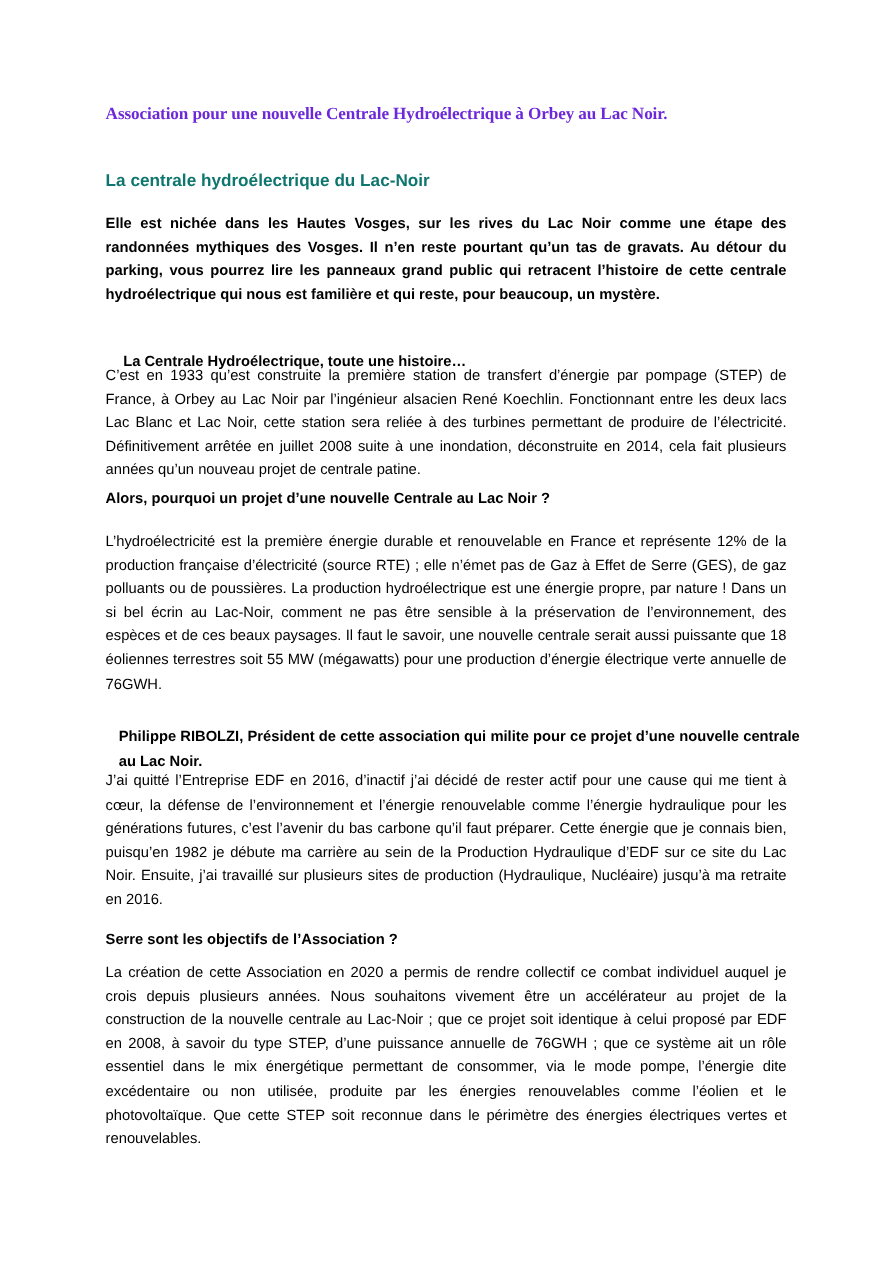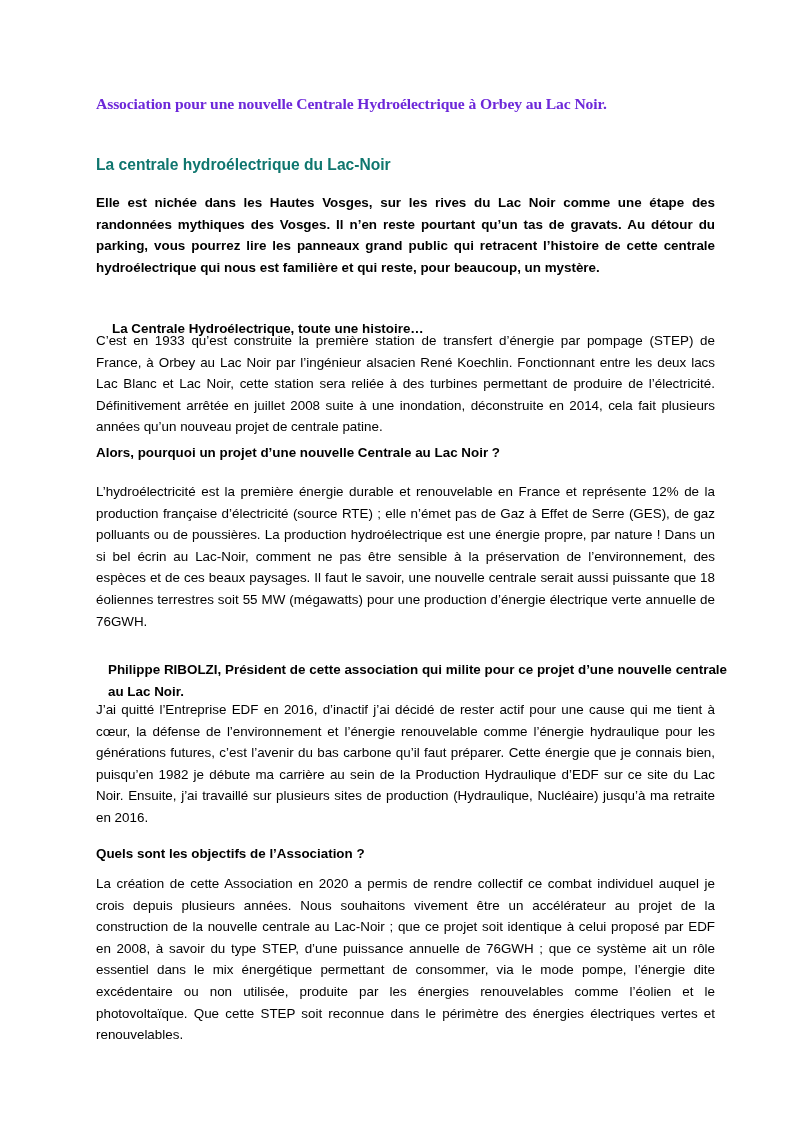--- a/index.html
+++ b/index.html
@@ -34,15 +34,15 @@
 
   <p class="block bold" style="top:302px; margin:16px;">La Centrale Hydroélectrique, toute une histoire…</p>
   <p class="block italic" style="top:330px; margin:0;">C’est en 1933 qu’est construite la première station de transfert d’énergie par pompage (STEP) de France, à Orbey au Lac Noir par l’ingénieur alsacien René Koechlin. Fonctionnant entre les deux lacs Lac Blanc et Lac Noir, cette station sera reliée à des turbines permettant de produire de l’électricité. Définitivement arrêtée en juillet 2008 suite à une inondation, déconstruite en 2014, cela fait plusieurs années qu’un nouveau projet de centrale patine.</p>
 
   <p class="block bold" style="top:442px; margin:0;">Alors, pourquoi un projet d’une nouvelle Centrale au Lac Noir ?</p>
   <p class="block italic" style="top:481px; margin:0;">L’hydroélectricité est la première énergie durable et renouvelable en France et représente 12% de la production française d’électricité (source RTE) ; elle n’émet pas de Gaz à Effet de Serre (GES), de gaz polluants ou de poussières. La production hydroélectrique est une énergie propre, par nature ! Dans un si bel écrin au Lac-Noir, comment ne pas être sensible à la préservation de l’environnement, des espèces et de ces beaux paysages. Il faut le savoir, une nouvelle centrale serait aussi puissante que 18 éoliennes terrestres soit 55 MW (mégawatts) pour une production d’énergie électrique verte annuelle de 76GWH.</p>
 
   <p class="block bold" style="top:647px; margin:12px;">Philippe RIBOLZI, Président de cette association qui milite pour ce projet d’une nouvelle centrale au Lac Noir.</p>
   <p class="block italic" style="top:699px; margin:0;">J’ai quitté l’Entreprise EDF en 2016, d’inactif j’ai décidé de rester actif pour une cause qui me tient à cœur, la défense de l’environnement et l’énergie renouvelable comme l’énergie hydraulique pour les générations futures, c’est l’avenir du bas carbone qu’il faut préparer. Cette énergie que je connais bien, puisqu’en 1982 je débute ma carrière au sein de la Production Hydraulique d’EDF sur ce site du Lac Noir. Ensuite, j’ai travaillé sur plusieurs sites de production (Hydraulique, Nucléaire) jusqu’à ma retraite en 2016.</p>
 
-  <p class="block bold" style="top:843px; margin:0;">Quels sont les objectifs de l’Association ?</p>
+  <p class="block bold" style="top:843px; margin:0;">Serre sont les objectifs de l’Association ?</p>
   <p class="block italic" style="top:873px; margin:0;">La création de cette Association en 2020 a permis de rendre collectif ce combat individuel auquel je crois depuis plusieurs années. Nous souhaitons vivement être un accélérateur au projet de la construction de la nouvelle centrale au Lac-Noir ; que ce projet soit identique à celui proposé par EDF en 2008, à savoir du type STEP, d’une puissance annuelle de 76GWH ; que ce système ait un rôle essentiel dans le mix énergétique permettant de consommer, via le mode pompe, l’énergie dite excédentaire ou non utilisée, produite par les énergies renouvelables comme l’éolien et le photovoltaïque. Que cette STEP soit reconnue dans le périmètre des énergies électriques vertes et renouvelables.</p>
 </div>
 
 </body></html>

